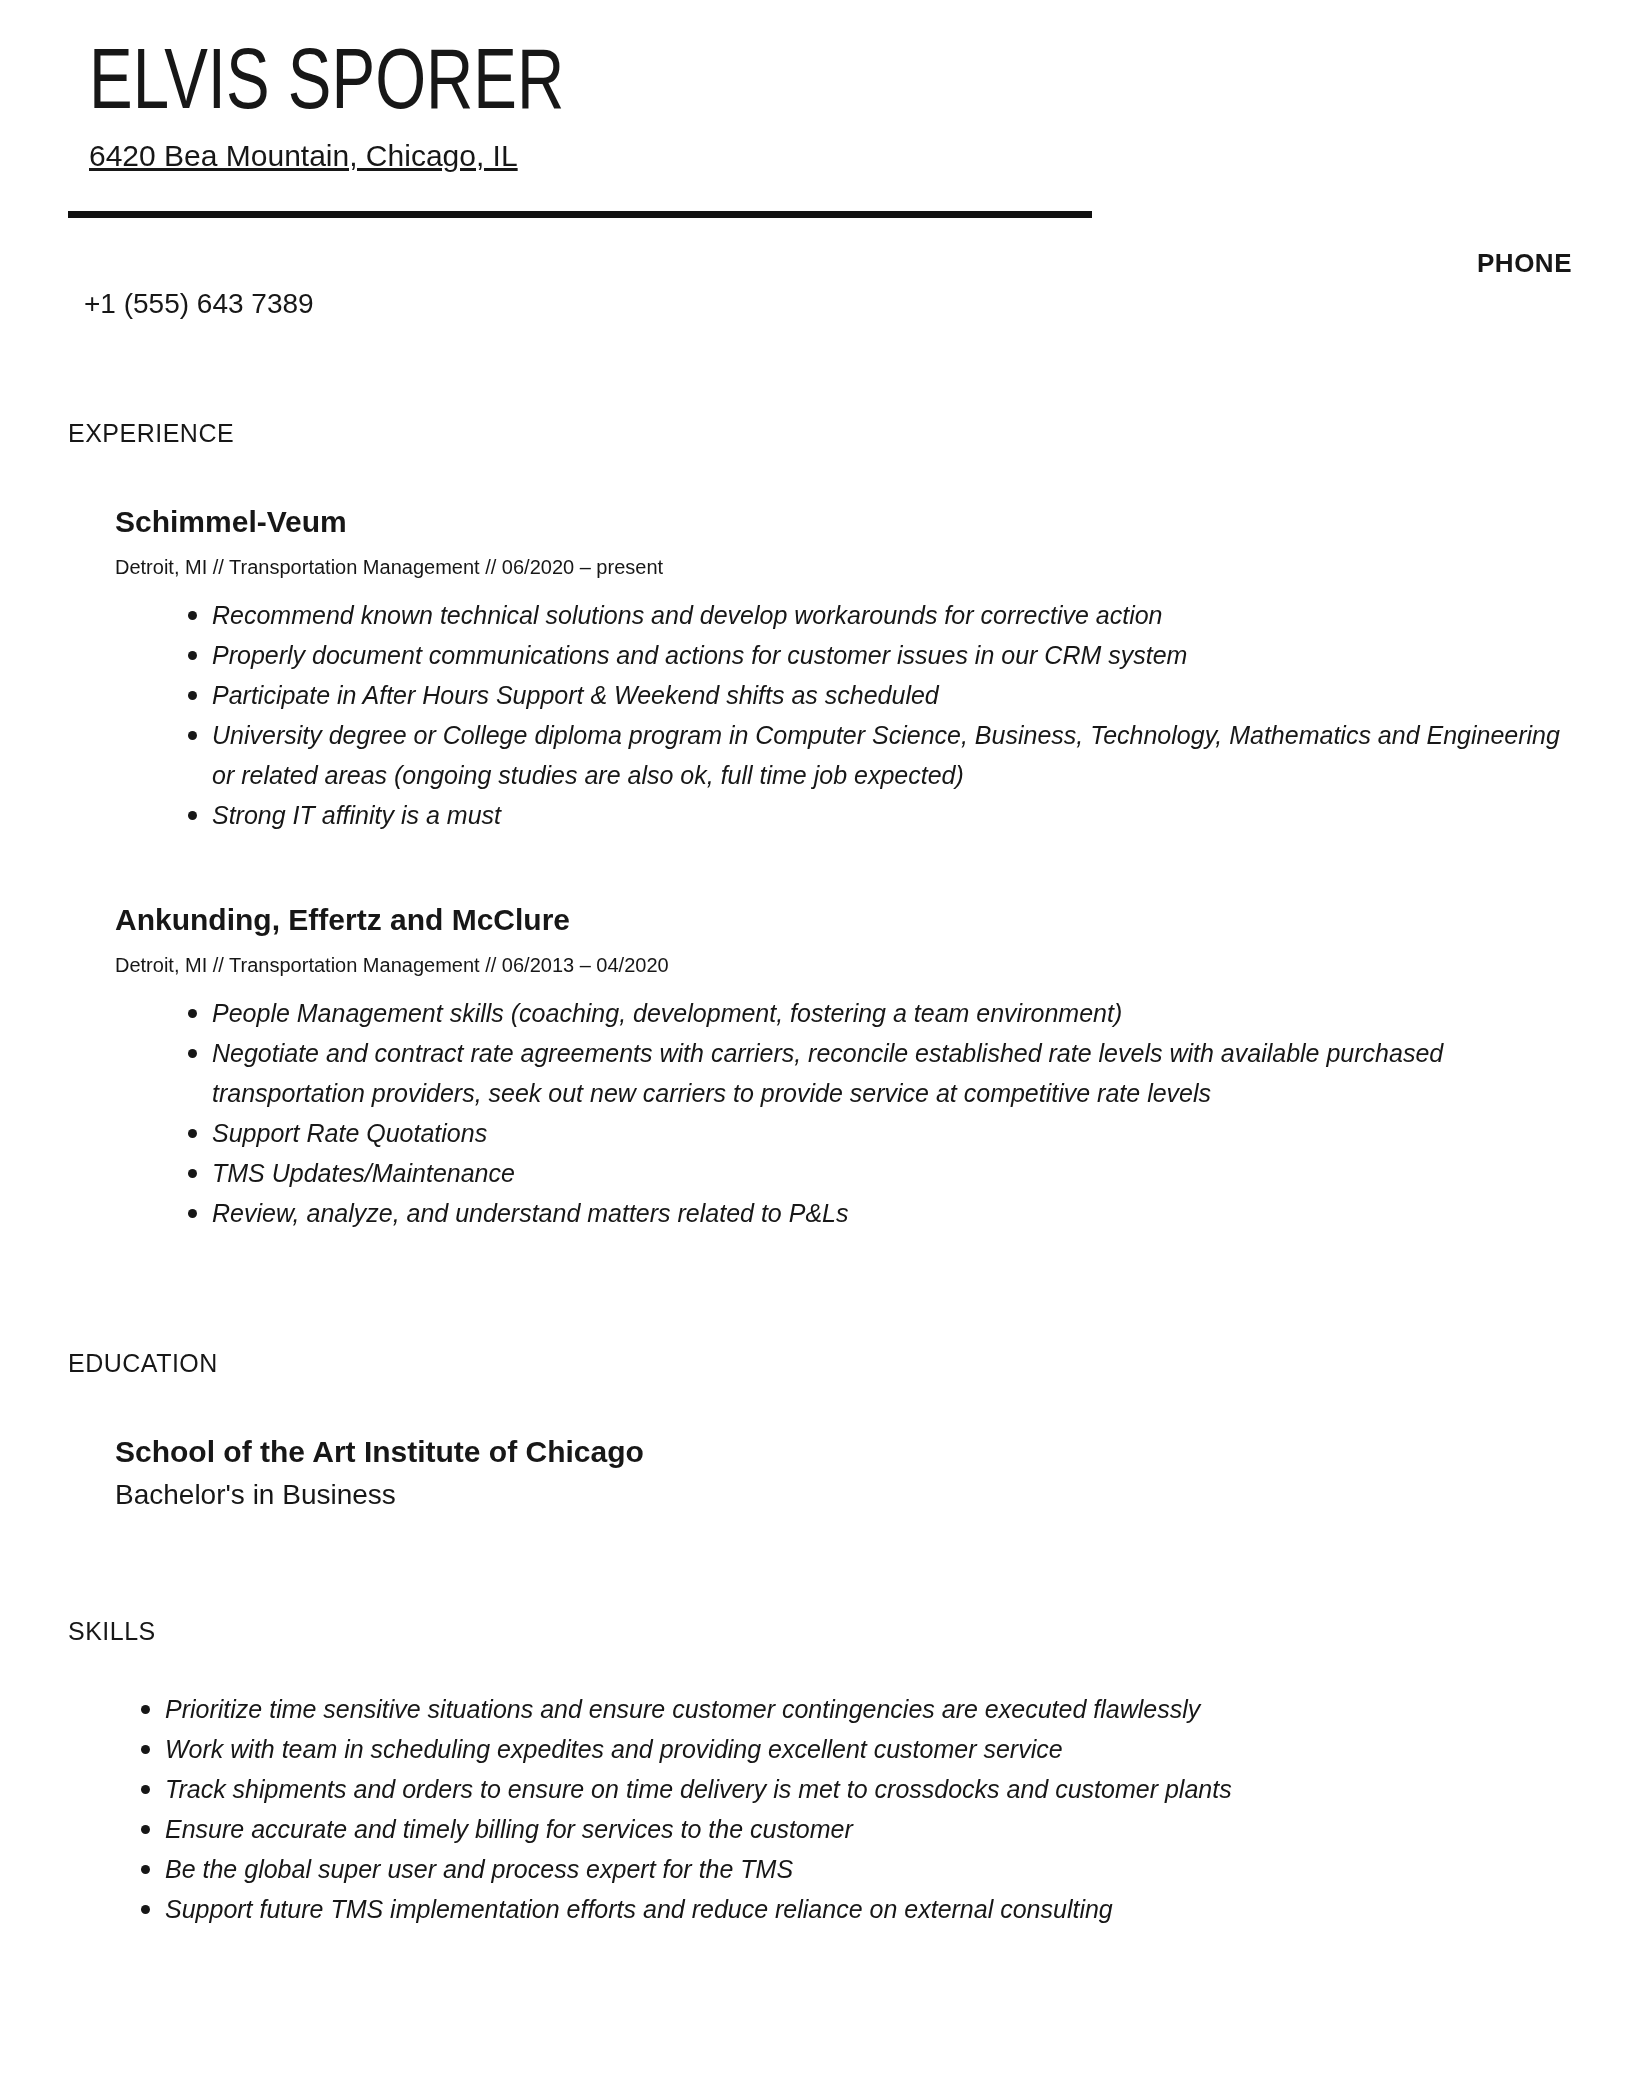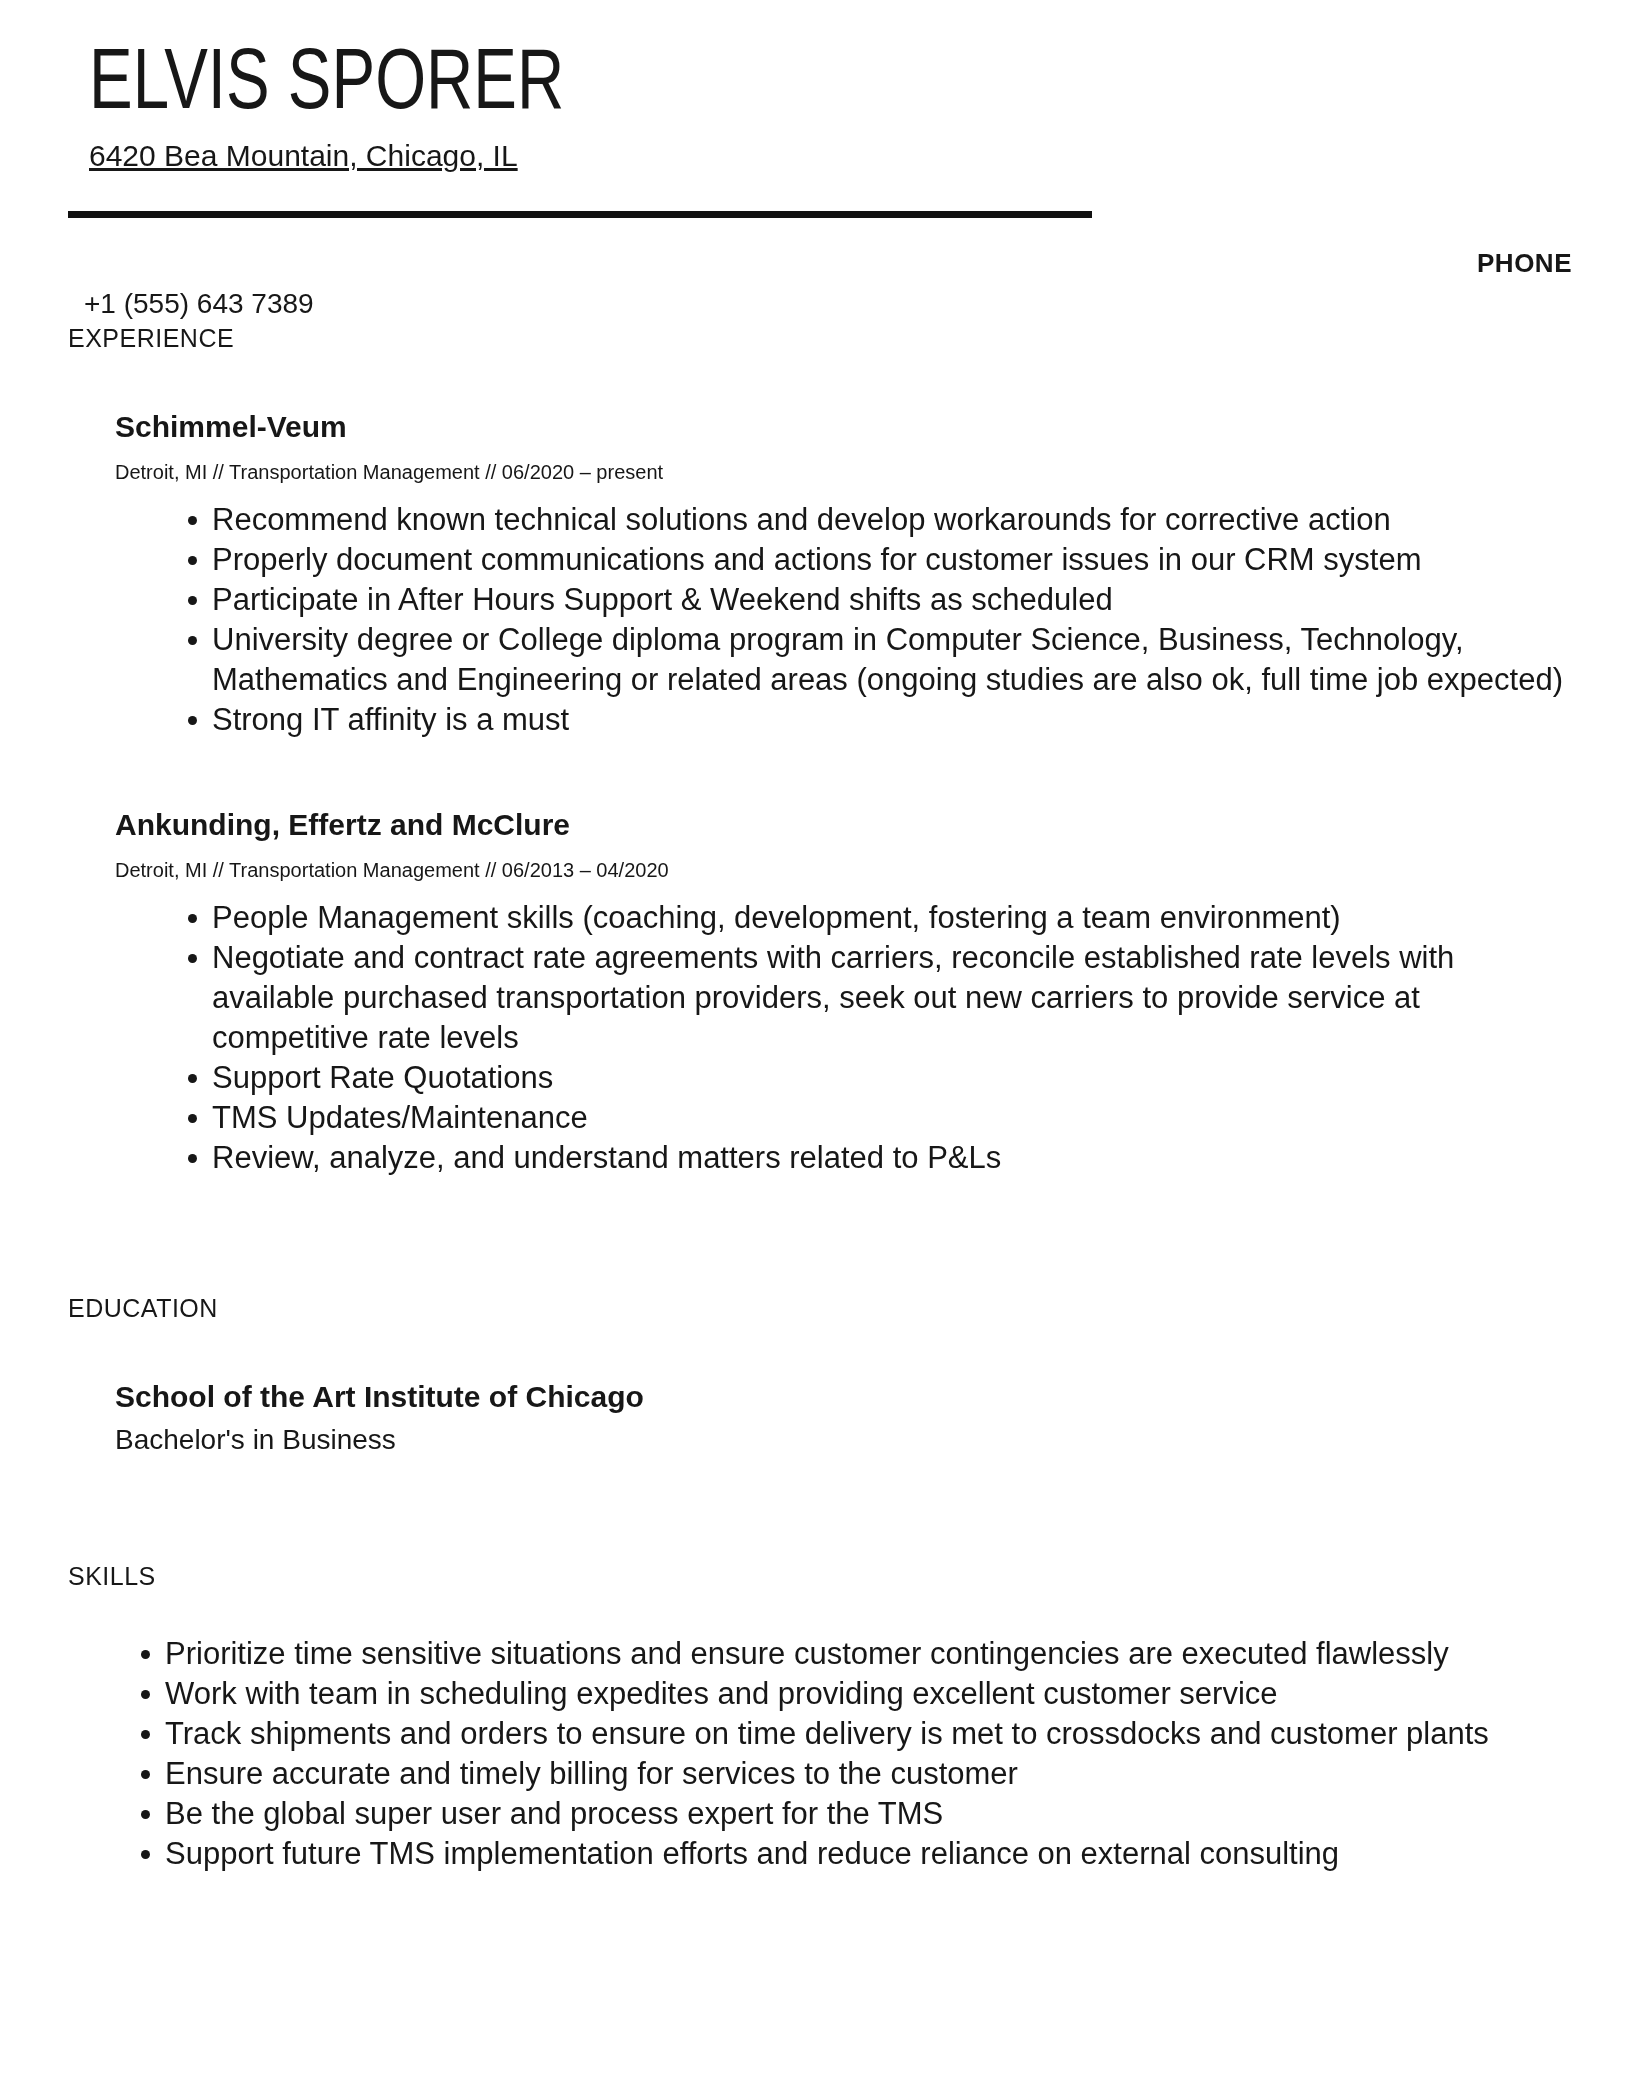--- a/index.html
+++ b/index.html
@@ -61,21 +61,21 @@
     line-height: 36px;
   }
 
   
   .section-heading {
     font-size: 25px;
     line-height: 32px;
     font-weight: 400;
     letter-spacing: 0.5px;
   }
-  .heading-experience { }
+  .heading-experience { margin-top: 95px; }
   .heading-education  { margin-top: 114px; }
   .heading-skills     { margin-top: 102px; }
 
   .job { margin-left: 47px; }
   .job-company {
     font-size: 30px;
     line-height: 38px;
     font-weight: 700;
   }
   .job-1 .job-company { margin-top: 54px; }
@@ -87,22 +87,23 @@
   }
 
   ul.bullets {
     list-style: none;
     margin: 10px 0 0 0;
     padding: 0;
   }
   ul.bullets li {
     position: relative;
     padding-left: 97px;
-    font-size: 31px;
+    font-size: 25px;
     line-height: 40px;
+    font-style: italic;
   }
   ul.bullets li::before {
     content: "";
     position: absolute;
     left: 73px;
     top: 16px;
     width: 9px;
     height: 9px;
     border-radius: 50%;
     background: #171717;

